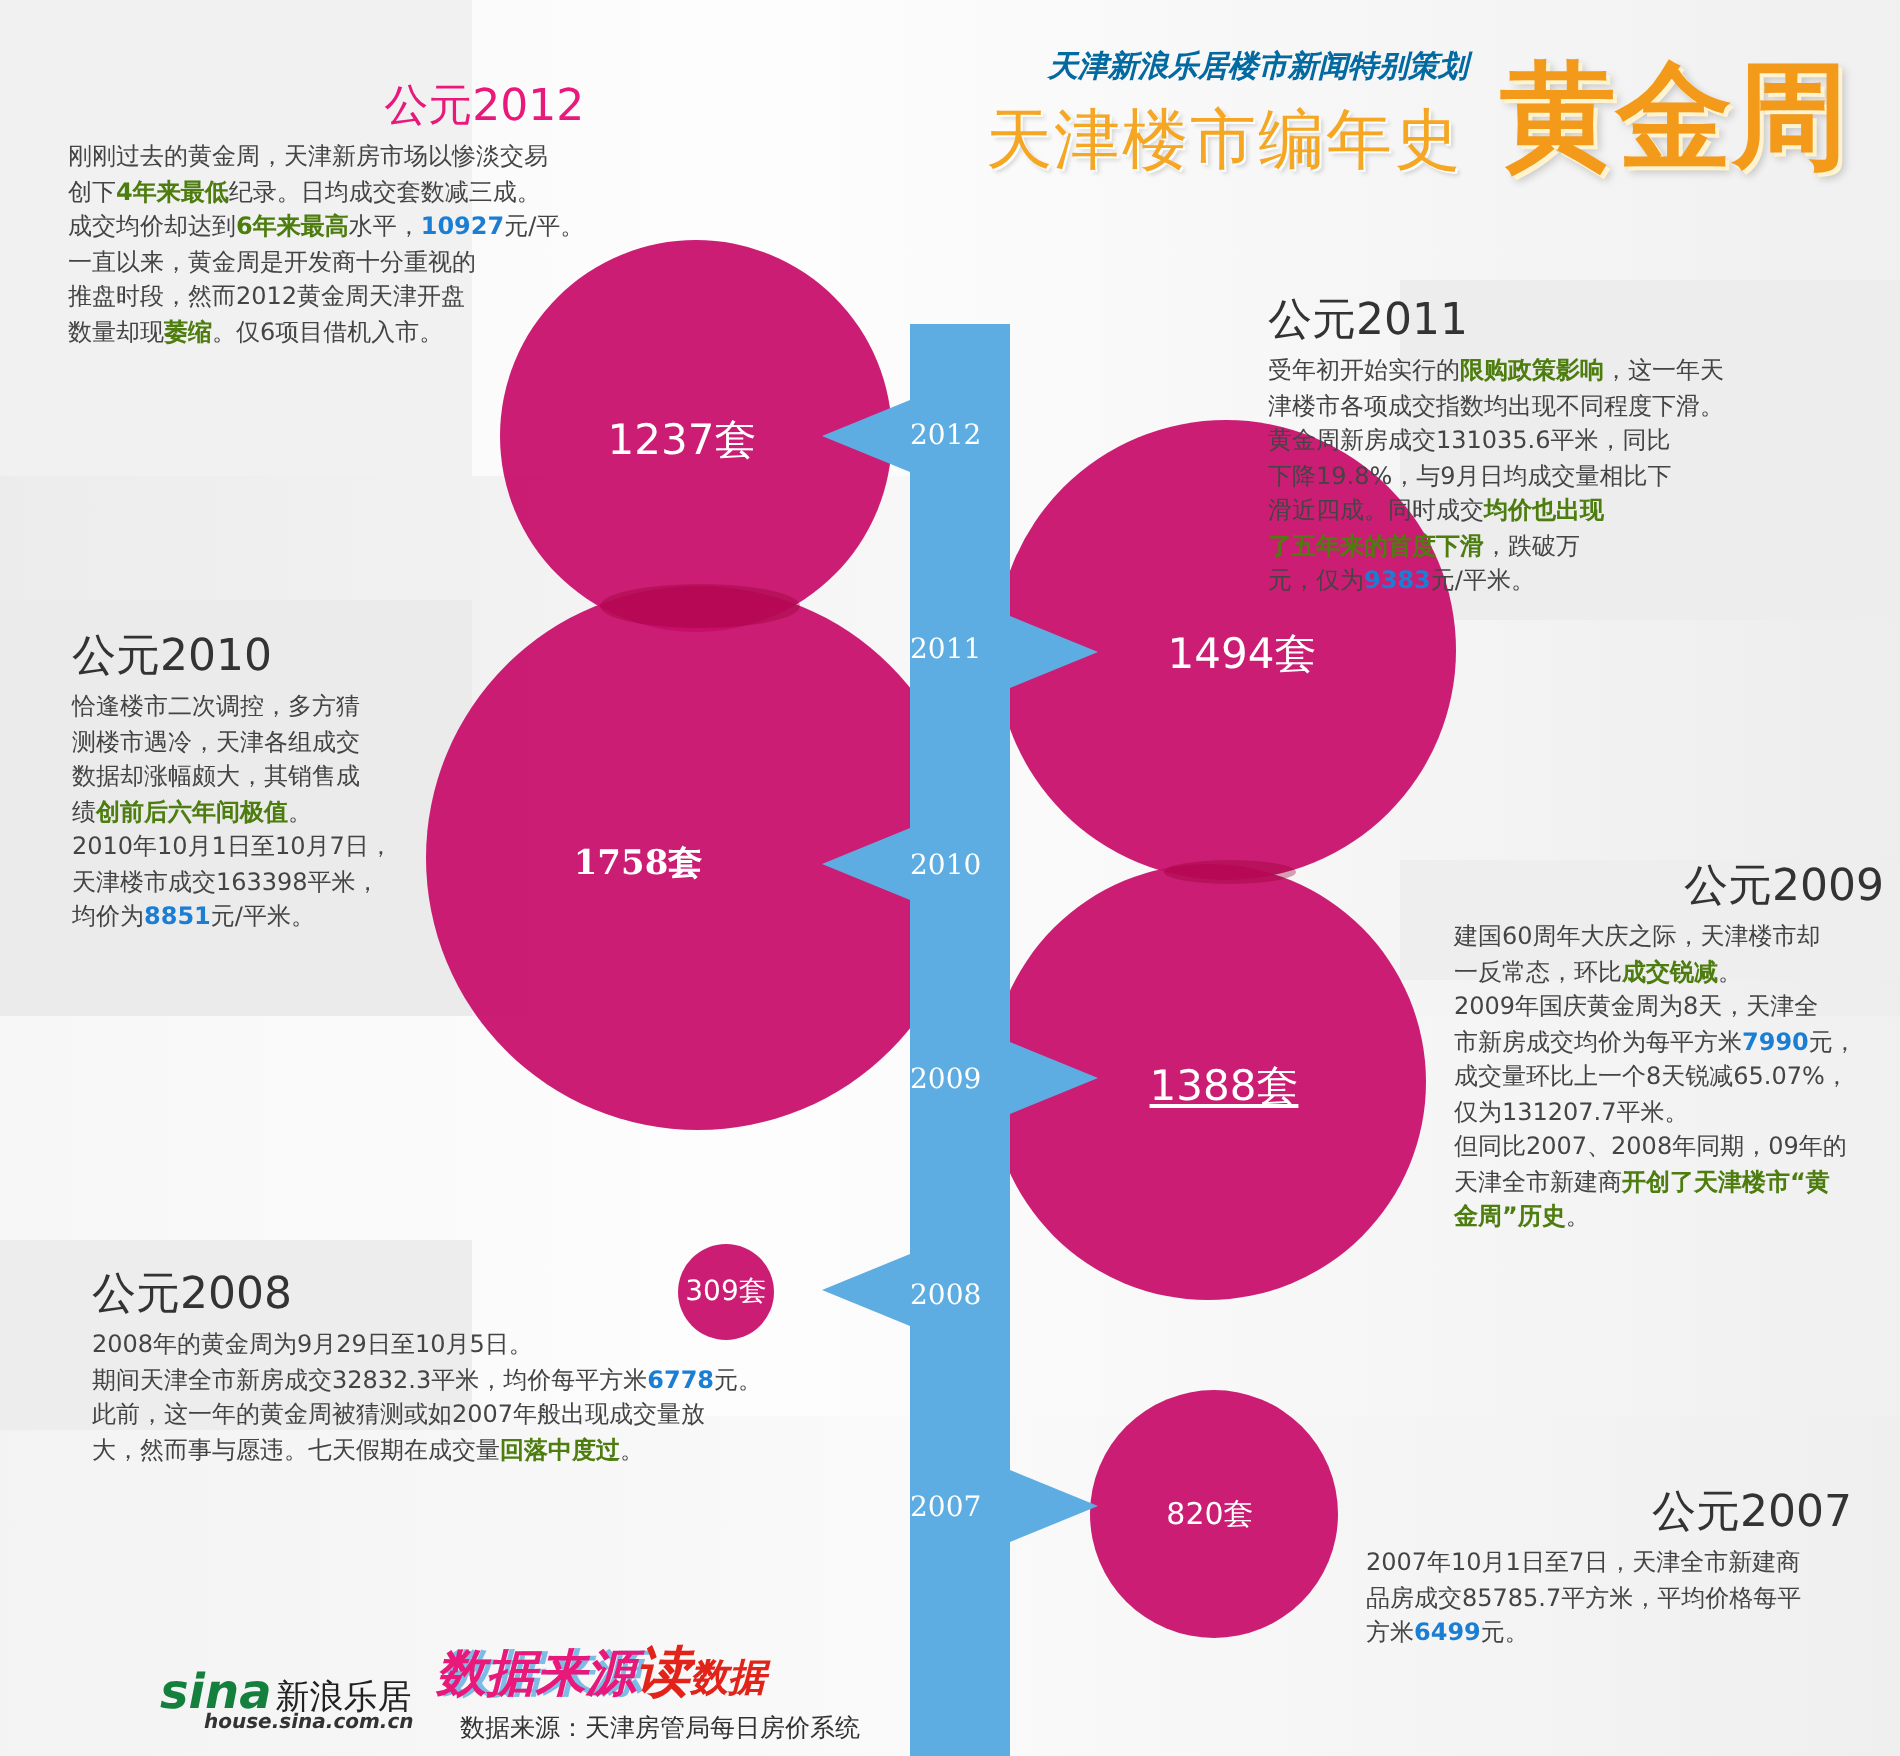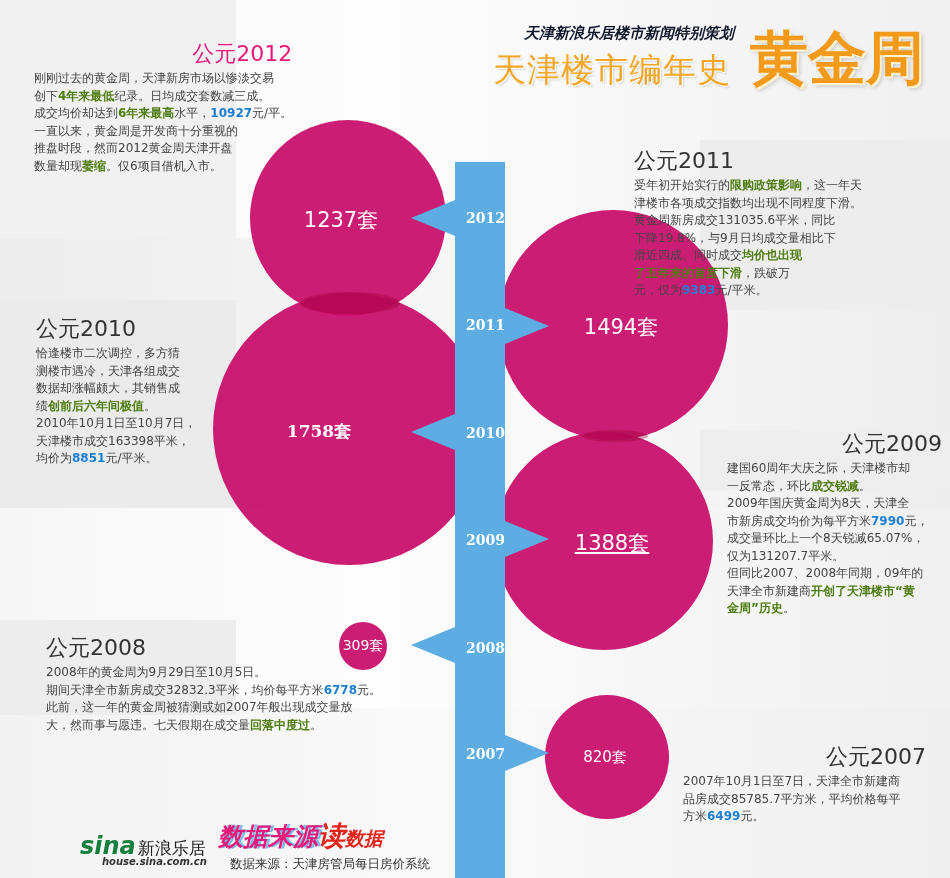--- a/index.html
+++ b/index.html
@@ -10,21 +10,21 @@
     font-family: "DejaVu Sans", sans-serif;
     color: #333;
   }
   
   .band { position: absolute; left: 0; width: 950px; }
   .band-light { background: linear-gradient(90deg, #f7f7f7 0%, #fdfdfd 40%, #f0f0f0 100%); }
   .band-dark { background: linear-gradient(90deg, #e9e9e9 0%, #f1f1f1 40%, #e6e6e6 100%); }
   .title-sub {
     font-family: "DejaVu Serif", serif;
     font-style: italic; font-weight: bold;
-    font-size: 15px; color: #0f172a;
+    font-size: 15px; color: #0369a1;
     position: absolute; right: 190px; top: 4px; white-space: nowrap;
   }
   .title-main {
     position: absolute; right: 193px; top: 28px; white-space: nowrap;
     font-size: 33px; color: #f5a623; letter-spacing: 1px;
     text-shadow: 1px 1px 0 #fff, 2px 2px 2px rgba(0,0,0,0.15);
   }
   .title-big {
     position: absolute; right: 0; top: 0; white-space: nowrap;
     font-size: 58px; font-weight: bold; color: #f39a1b;
@@ -36,22 +36,22 @@
     position: absolute; left: 455px; top: 162px; width: 50px; height: 716px;
     background: #5dade2;
   }
   .arrow {
     position: absolute; width: 0; height: 0;
     border-top: 18px solid transparent; border-bottom: 18px solid transparent;
   }
   .arrow-left { border-right: 44px solid #5dade2; }
   .arrow-right { border-left: 44px solid #5dade2; }
   .year-label {
-    position: absolute; left: 455px; width: 50px; text-align: right;
-    font-family: "DejaVu Serif", serif; font-weight: bold;
+    position: absolute; left: 455px; width: 50px; text-align: left;
+    font-family: "DejaVu Serif", serif; font-weight: normal;
     font-size: 14px; color: #fff;
   }
 
   
   .circle {
     position: absolute; border-radius: 50%;
     background: rgba(200, 12, 105, 0.93);
     display: flex; align-items: center; justify-content: center;
     color: #fff; font-size: 21px;
   }

